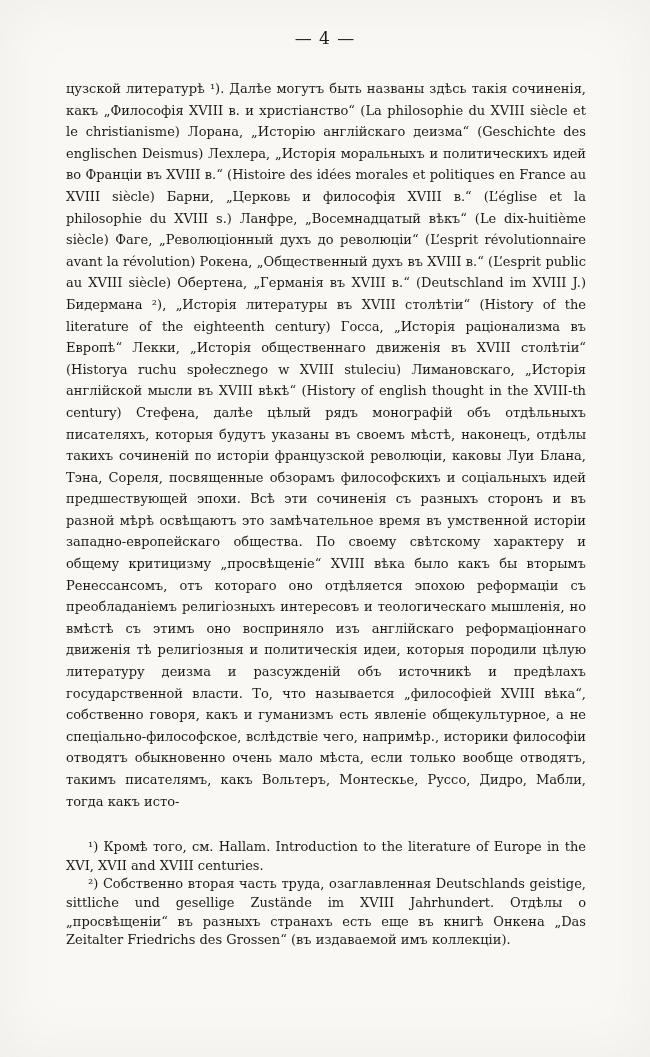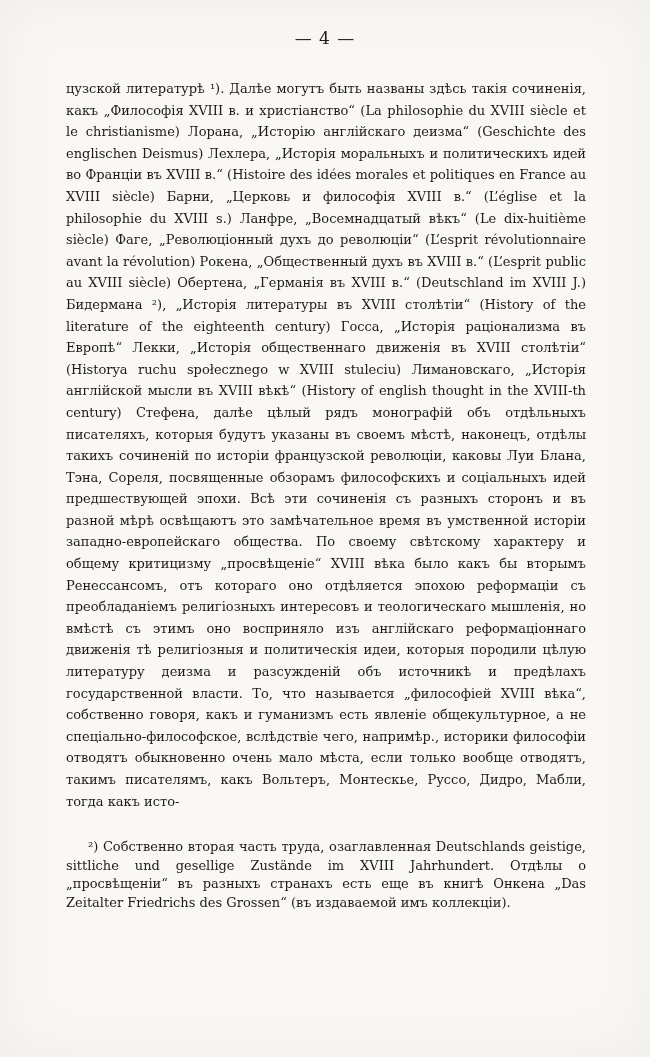--- a/index.html
+++ b/index.html
@@ -54,16 +54,17 @@
 
   <div class="page-header">
     <span>— 4 —</span>
   </div>
 
   <div class="body-text">
     <p>цузской литературѣ ¹). Далѣе могутъ быть названы здѣсь такія сочиненія, какъ „Философія XVIII в. и христіанство“ (La philosophie du XVIII siècle et le christianisme) Лорана, „Исторію англійскаго деизма“ (Geschichte des englischen Deismus) Лехлера, „Исторія моральныхъ и политическихъ идей во Франціи въ XVIII в.“ (Histoire des idées morales et politiques en France au XVIII siècle) Барни, „Церковь и философія XVIII в.“ (L’église et la philosophie du XVIII s.) Ланфре, „Восемнадцатый вѣкъ“ (Le dix-huitième siècle) Фаге, „Революціонный духъ до революціи“ (L’esprit révolutionnaire avant la révolution) Рокена, „Общественный духъ въ XVIII в.“ (L’esprit public au XVIII siècle) Обертена, „Германія въ XVIII в.“ (Deutschland im XVIII J.) Бидермана ²), „Исторія литературы въ XVIII столѣтіи“ (History of the literature of the eighteenth century) Госса, „Исторія раціонализма въ Европѣ“ Лекки, „Исторія общественнаго движенія въ XVIII столѣтіи“ (Historya ruchu społecznego w XVIII stuleciu) Лимановскаго, „Исторія англійской мысли въ XVIII вѣкѣ“ (History of english thought in the XVIII-th century) Стефена, далѣе цѣлый рядъ монографій объ отдѣльныхъ писателяхъ, которыя будутъ указаны въ своемъ мѣстѣ, наконецъ, отдѣлы такихъ сочиненій по исторіи французской революціи, каковы Луи Блана, Тэна, Сореля, посвященные обзорамъ философскихъ и соціальныхъ идей предшествующей эпохи. Всѣ эти сочиненія съ разныхъ сторонъ и въ разной мѣрѣ освѣщаютъ это замѣчательное время въ умственной исторіи западно-европейскаго общества. По своему свѣтскому характеру и общему критицизму „просвѣщеніе“ XVIII вѣка было какъ бы вторымъ Ренессансомъ, отъ котораго оно отдѣляется эпохою реформаціи съ преобладаніемъ религіозныхъ интересовъ и теологическаго мышленія, но вмѣстѣ съ этимъ оно восприняло изъ англійскаго реформаціоннаго движенія тѣ религіозныя и политическія идеи, которыя породили цѣлую литературу деизма и разсужденій объ источникѣ и предѣлахъ государственной власти. То, что называется „философіей XVIII вѣка“, собственно говоря, какъ и гуманизмъ есть явленіе общекультурное, а не спеціально-философское, вслѣдствіе чего, напримѣр., историки философіи отводятъ обыкновенно очень мало мѣста, если только вообще отводятъ, такимъ писателямъ, какъ Вольтеръ, Монтескье, Руссо, Дидро, Мабли, тогда какъ исто-</p>
   </div>
 
   <div class="footnotes">
+    <p class="footnote">¹) Кромѣ того, см. Hallam. Introduction to the literature of Europe in the XVI, XVII and XVIII centuries.</p>
     <p class="footnote">²) Собственно вторая часть труда, озаглавленная Deutschlands geistige, sittliche und gesellige Zustände im XVIII Jahrhundert. Отдѣлы о „просвѣщеніи“ въ разныхъ странахъ есть еще въ книгѣ Онкена „Das Zeitalter Friedrichs des Grossen“ (въ издаваемой имъ коллекціи).</p>
   </div>
 
 </div>
 
 </body></html>

